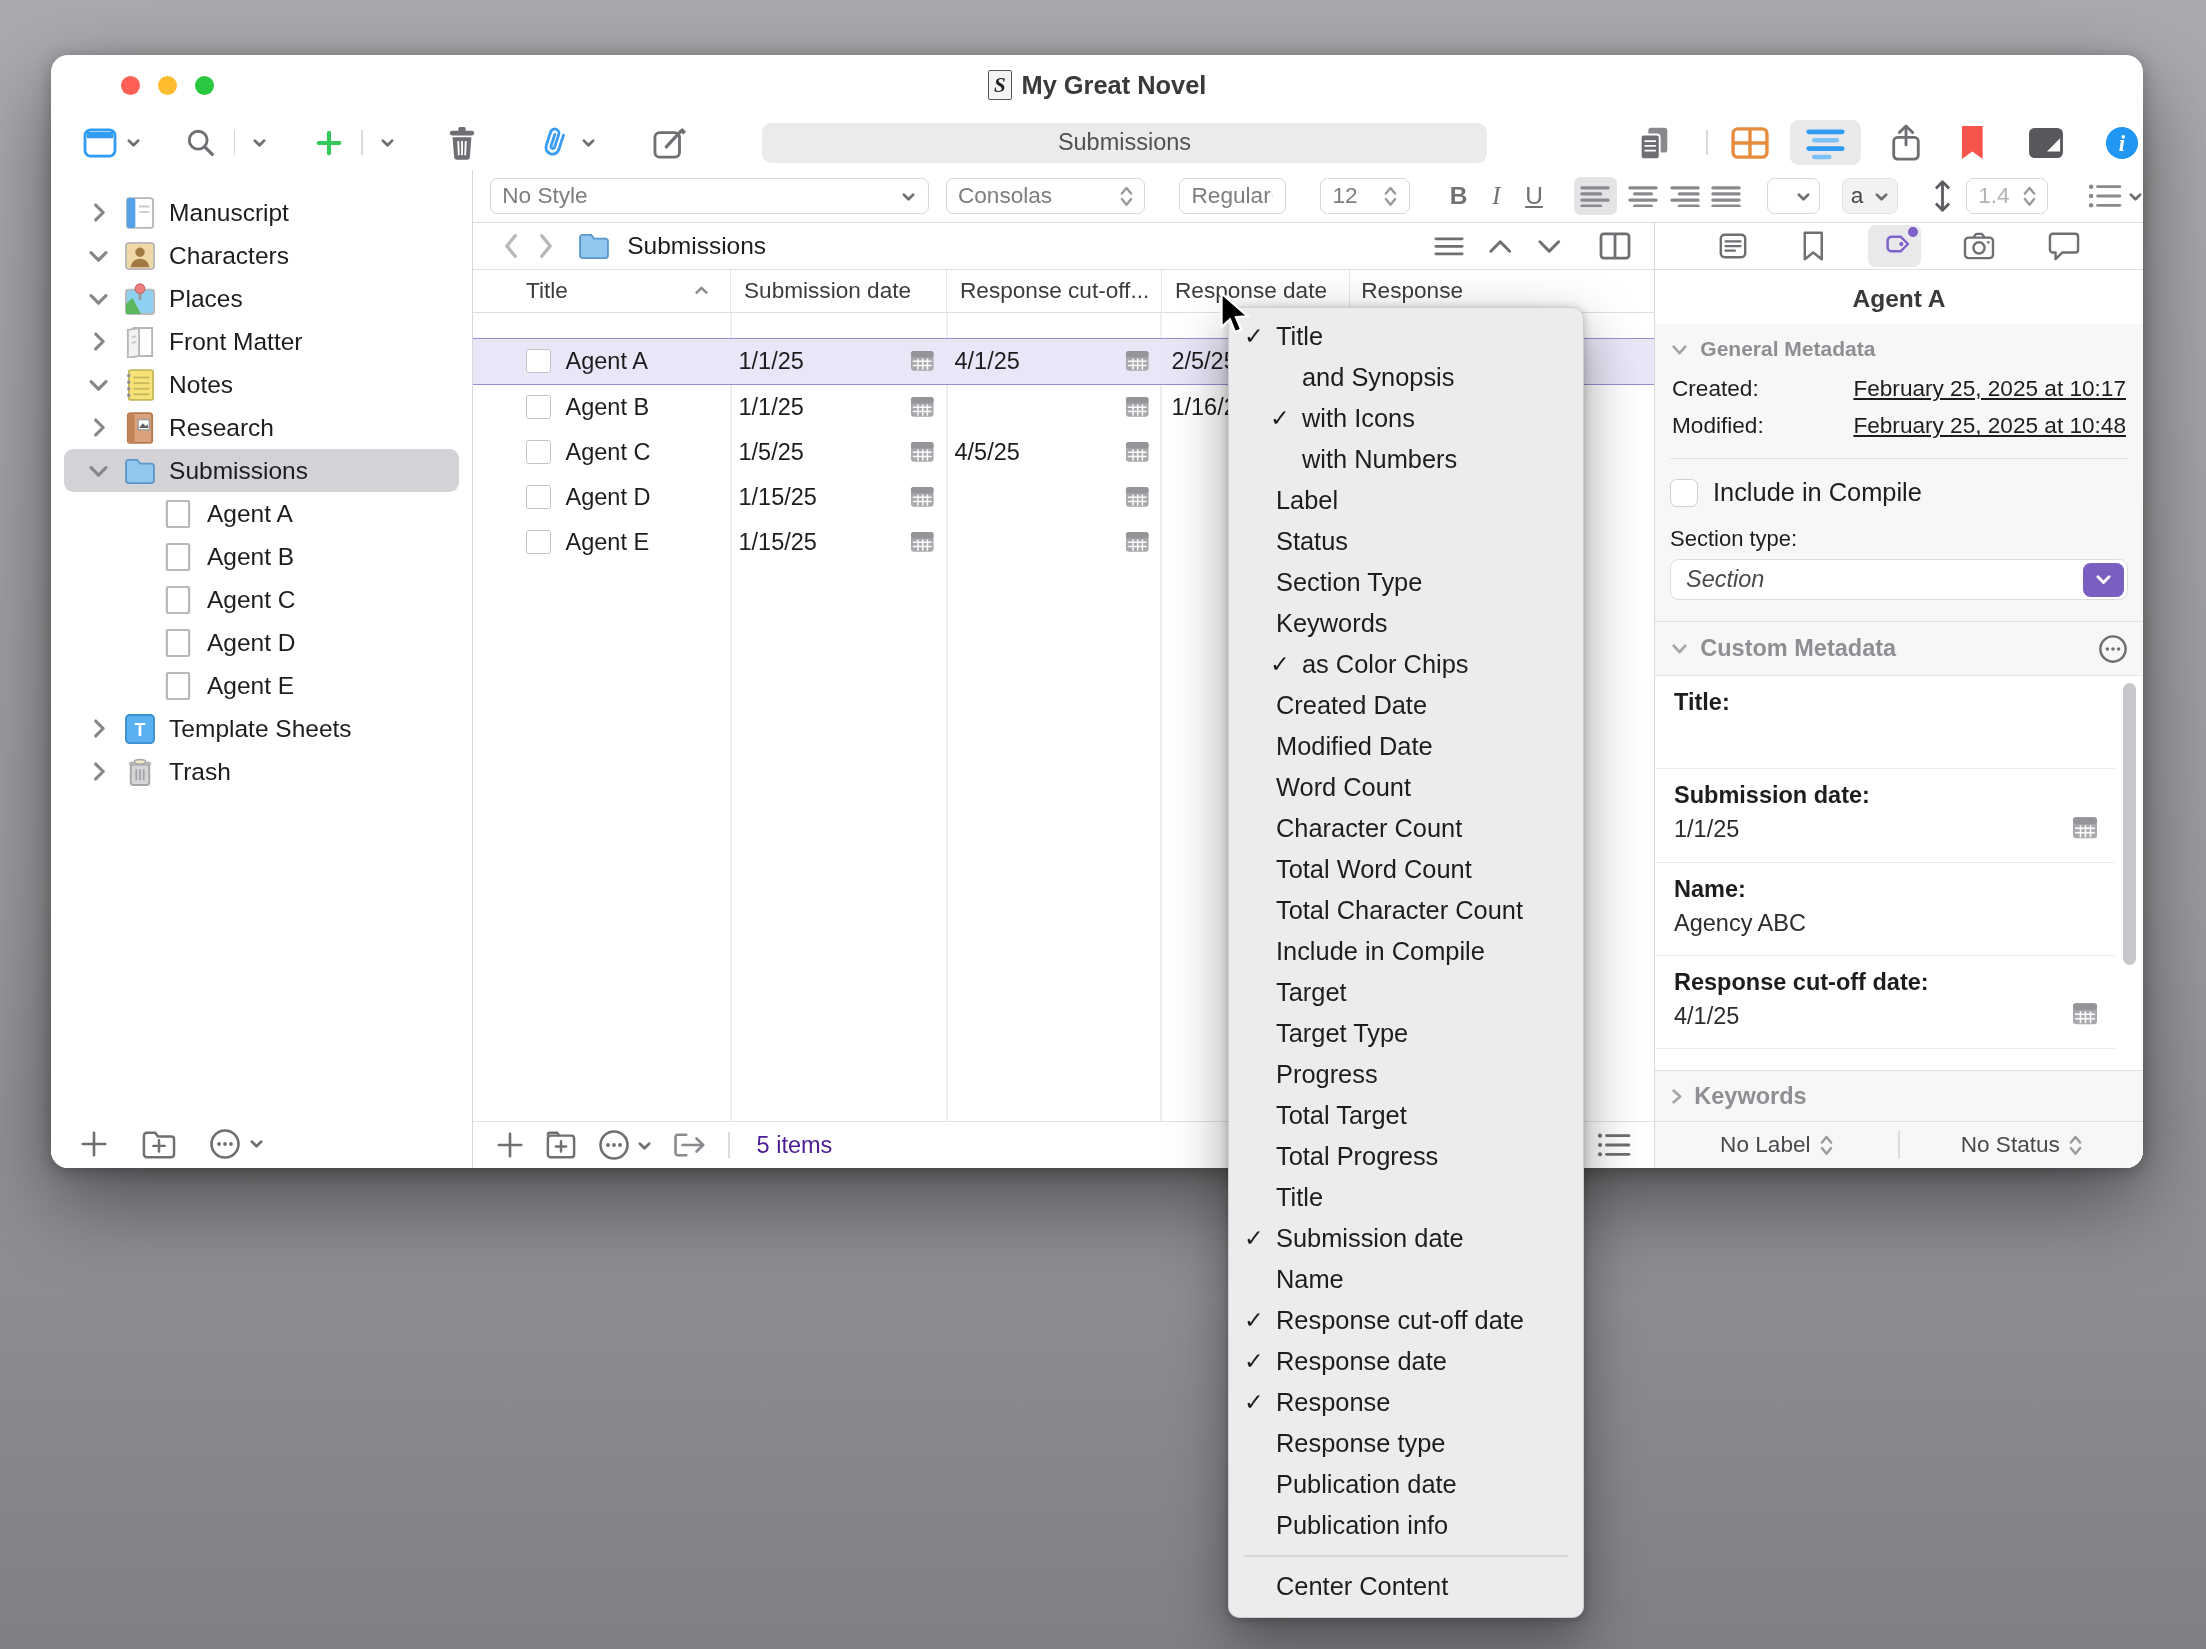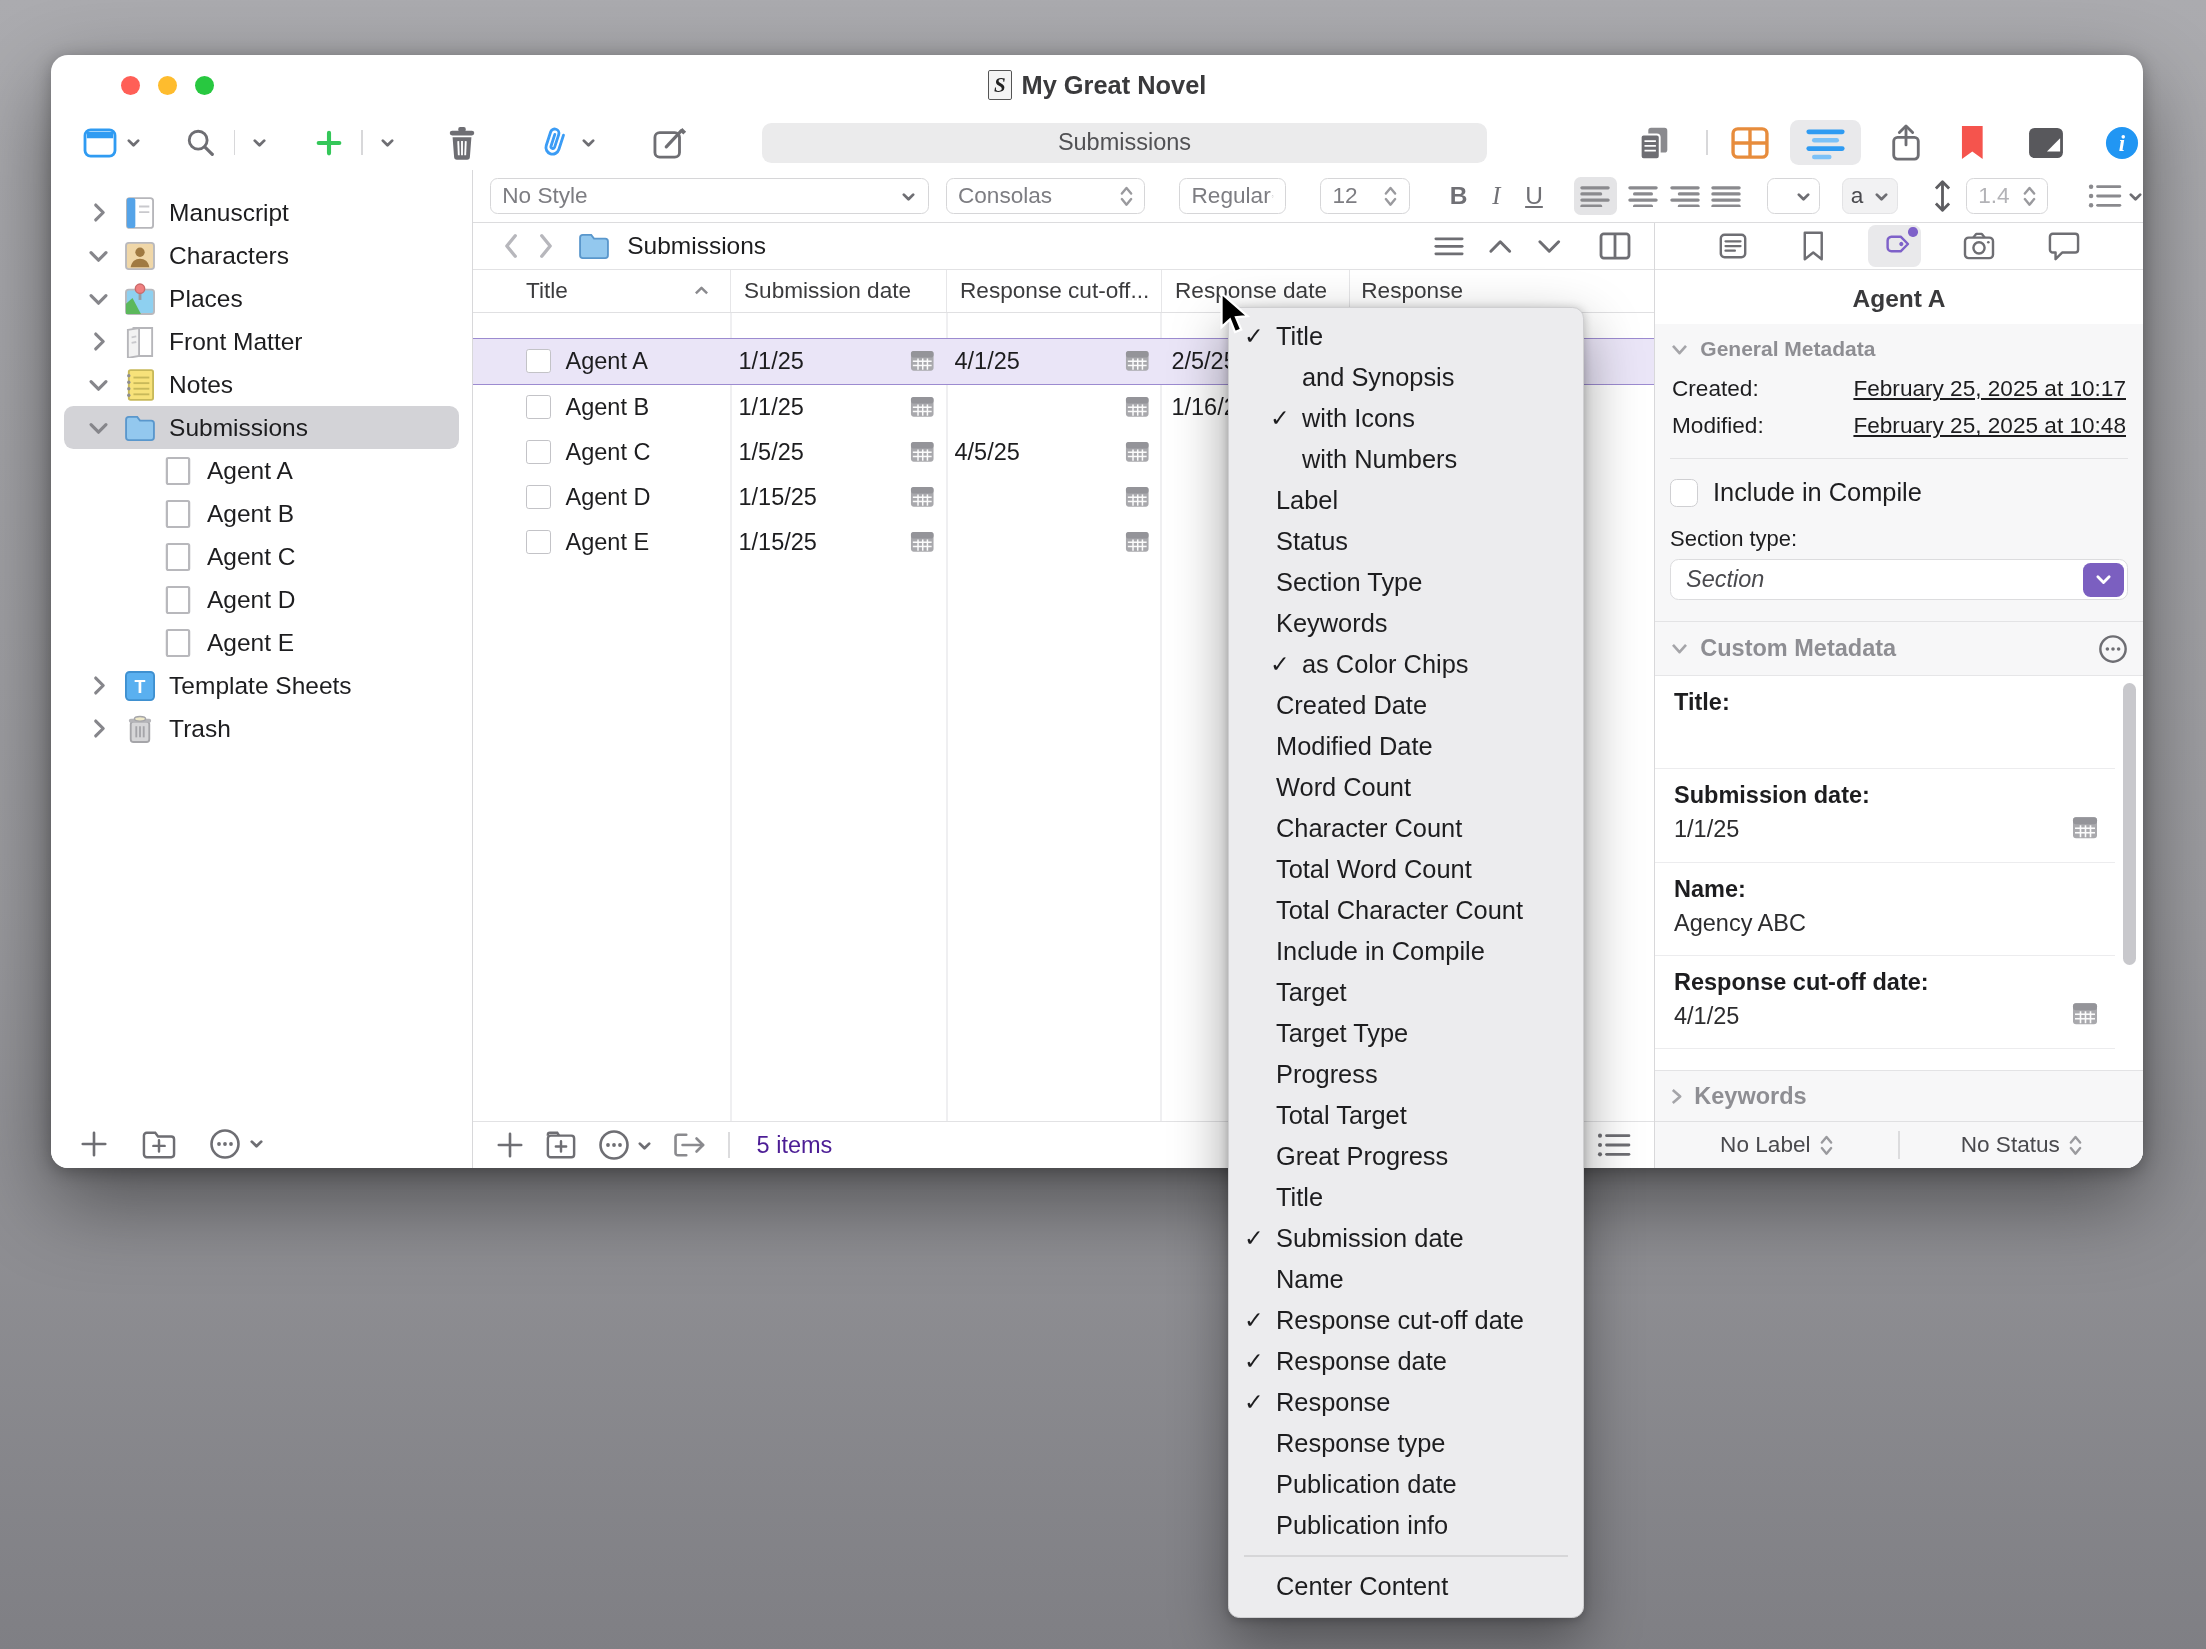--- a/index.html
+++ b/index.html
@@ -368,20 +368,36 @@
               <g fill="#8d8d91">
                 <circle cx="3" cy="7" r="1.8"></circle>
                 <circle cx="3" cy="14" r="1.8"></circle>
                 <circle cx="3" cy="21" r="1.8"></circle>
                 <circle cx="3" cy="28" r="1.8"></circle>
               </g>
             </svg>
           </span>
         <span>Notes</span>
       </div>
+      <div class="b-item">
+        <span class="b-chev">
+            <svg width="14" height="21" viewBox="0 0 15 22">
+              <polyline points="4,3 12,11 4,19"></polyline>
+            </svg>
+          </span>
+        <span class="b-ic">
+            <svg width="28" height="32" viewBox="0 0 30 34">
+              <rect x="2" y="1" width="26" height="32" rx="3" fill="#d9a27c" stroke="#b07a52" stroke-width="2"></rect>
+              <rect x="2" y="1" width="7" height="32" fill="#c08458"></rect>
+              <rect x="13" y="8" width="12" height="11" fill="#fff" stroke="#9a9a9e" stroke-width="1.5"></rect>
+              <path d="M14 17l4-5 3 3 2-2 1 4z" fill="#5d5d61"></path>
+            </svg>
+          </span>
+        <span>Research</span>
+      </div>
       <div class="b-item sel">
         <span class="b-chev">
             <svg width="21" height="14" viewBox="0 0 22 15">
               <polyline points="3,4 11,12 19,4"></polyline>
             </svg>
           </span>
         <span class="b-ic">
             <svg width="32" height="26" viewBox="0 0 34 28">
               <path d="M2 5a3 3 0 0 1 3-3h9l3 4h12a3 3 0 0 1 3 3v15a3 3 0 0 1-3 3H5a3 3 0 0 1-3-3z" fill="#93c8ee" stroke="#5a97cc" stroke-width="2"></path>
             </svg>
@@ -1100,21 +1116,21 @@
       <span>Progress</span>
     </div>
 
     <div class="menu-item">
       <span class="chk"></span>
       <span>Total Target</span>
     </div>
 
     <div class="menu-item">
       <span class="chk"></span>
-      <span>Great Progress</span>
+      <span>Total Progress</span>
     </div>
 
     <div class="menu-item">
       <span class="chk"></span>
       <span>Title</span>
     </div>
 
     <div class="menu-item">
       <span class="chk">✓</span>
       <span>Submission date</span>

